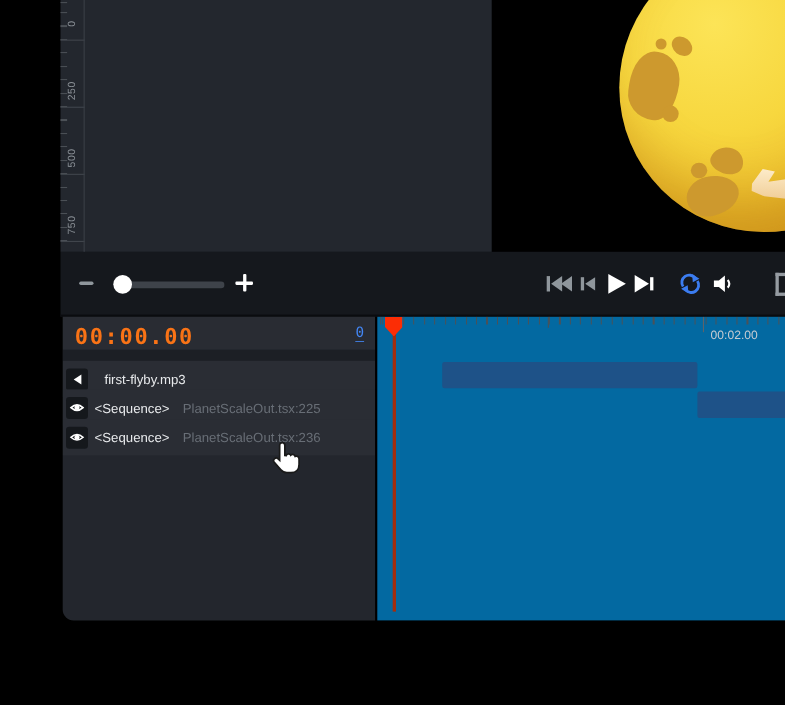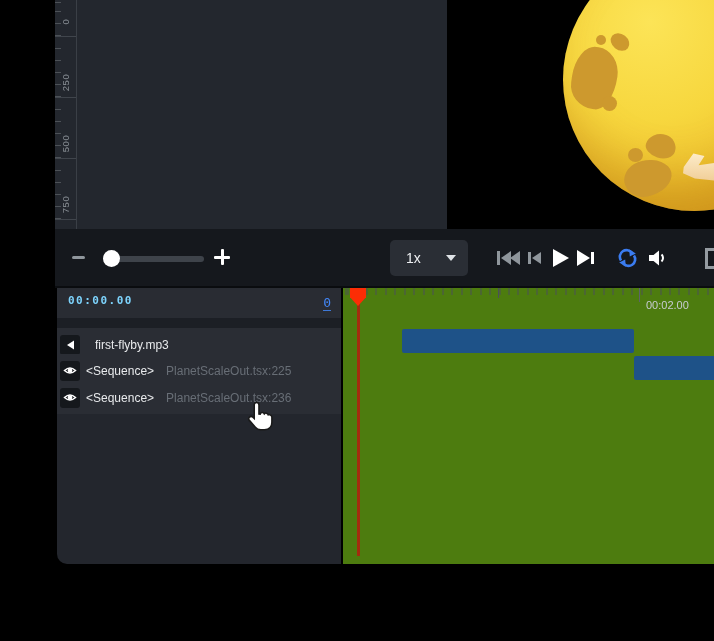--- a/index.html
+++ b/index.html
@@ -51,33 +51,33 @@
   .tb-btn { top:18px; display:flex; align-items:center; justify-content:center; cursor:pointer; }
   .fs-bracket { left:650px; top:19px; width:10px; height:21px;
     border-left:3px solid #959ba1; border-top:3px solid #959ba1; border-bottom:3px solid #959ba1; }
 
   
   #timeline { left:55px; top:288px; width:659px; height:276px; }
   #tracks-panel { left:2px; top:0; width:284px; height:276px; background:#23262d;
     border-radius:0 0 0 10px; overflow:hidden; }
   .tl-header { position:absolute; left:0; top:0; width:284px; height:30px; background:#292c33; }
   .timecode { position:absolute; left:11px; top:6px; font-family:"DejaVu Sans Mono",monospace;
-    font-weight:bold; font-size:11px; letter-spacing:1.5px; color:#7dd3fc; }
+    font-weight:bold; font-size:20px; letter-spacing:1.5px; color:#f97316; }
   .frame-link { position:absolute; right:10px; top:7px; font-family:"DejaVu Sans Mono",monospace;
     font-size:13px; color:#4286f5; border-bottom:1.5px solid rgba(66,134,245,.85); cursor:pointer; }
   .gapstrip { position:absolute; left:0; width:284px; background:#1c1f25; }
   .trow { position:absolute; left:0; width:284px; height:33px; background:#2a2d34;
     display:flex; align-items:center; cursor:pointer; }
   .icon-box { width:20px; height:20px; margin-left:3px; background:#15181c; border-radius:3px;
     display:flex; align-items:center; justify-content:center; flex:none; cursor:pointer; }
   .t-label { color:#e8eaec; font-size:12px; white-space:nowrap; }
   .ml15 { margin-left:15px; } .ml6 { margin-left:6px; }
   .t-ref { color:#686e76; font-size:12px; margin-left:12px; white-space:nowrap; }
 
-  #track-area { left:288px; top:0; width:371px; height:276px; background:#4d7c0f; overflow:hidden; }
+  #track-area { left:288px; top:0; width:371px; height:276px; background:#0369a1; overflow:hidden; }
   .ticks { left:0; top:0; width:371px; height:7px;
     background:repeating-linear-gradient(to right,#4b5157 0 1px,transparent 1px 9.47px);
     background-position:4.5px 0; }
   .med-tick { left:155px; top:0; width:1px; height:10px; background:#4b5157; }
   .tall-tick { left:296px; top:0; width:1px; height:14px; background:#5d636a; }
   .time-label { left:303px; top:11px; width:52px; font-size:11px; color:#c7ccd2; }
   .seq-bar { height:24px; background:#1e5288; border-radius:2px; cursor:pointer; }
   .bar1 { left:59px; top:41px; width:232px; }
   .bar2 { left:291px; top:68px; width:84px; }
   .ph-line { left:14px; top:8px; width:3px; height:260px; background:#a22d0e; }
@@ -123,24 +123,20 @@
     </div>
   </div>
 </div>
 
 <div class="abs" id="toolbar">
   <div class="abs minus-bar"></div>
   <div class="abs sl-track"></div>
   <div class="abs sl-knob"></div>
   <div class="abs plus"></div>
 
-  <div class="abs select" style="left:335px">
-    <span>1x</span>
-    <span class="caret"></span>
-  </div>
 
   <div class="abs tb-btn" style="left:441px">
     <svg width="25" height="22" viewBox="0 0 25 22">
       <rect x="1" y="4" width="3" height="14" fill="#8f969c"></rect>
       <polygon points="5,11 15,4 15,18" fill="#8f969c"></polygon>
       <polygon points="14,11 24,4 24,18" fill="#8f969c"></polygon>
     </svg>
   </div>
   <div class="abs tb-btn" style="left:470px">
     <svg width="17" height="22" viewBox="0 0 17 22">

